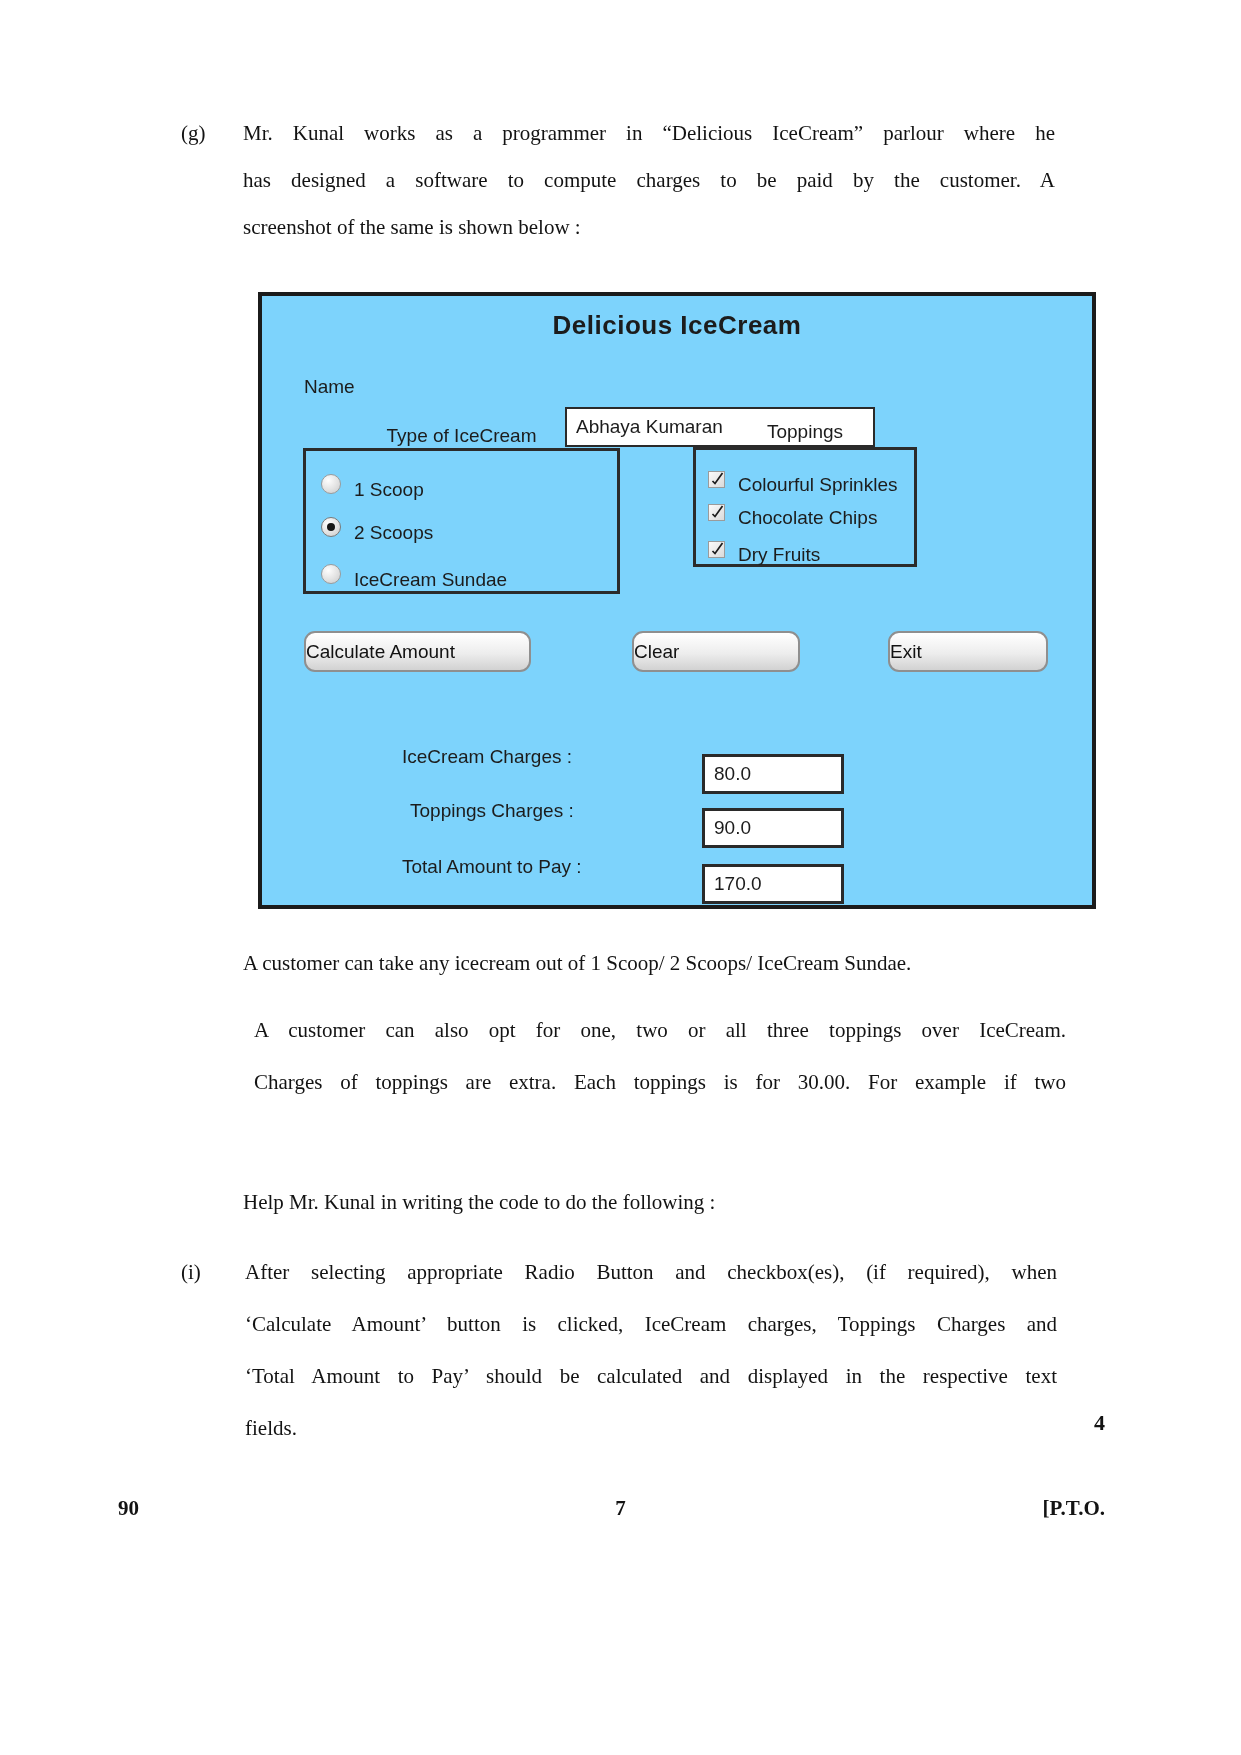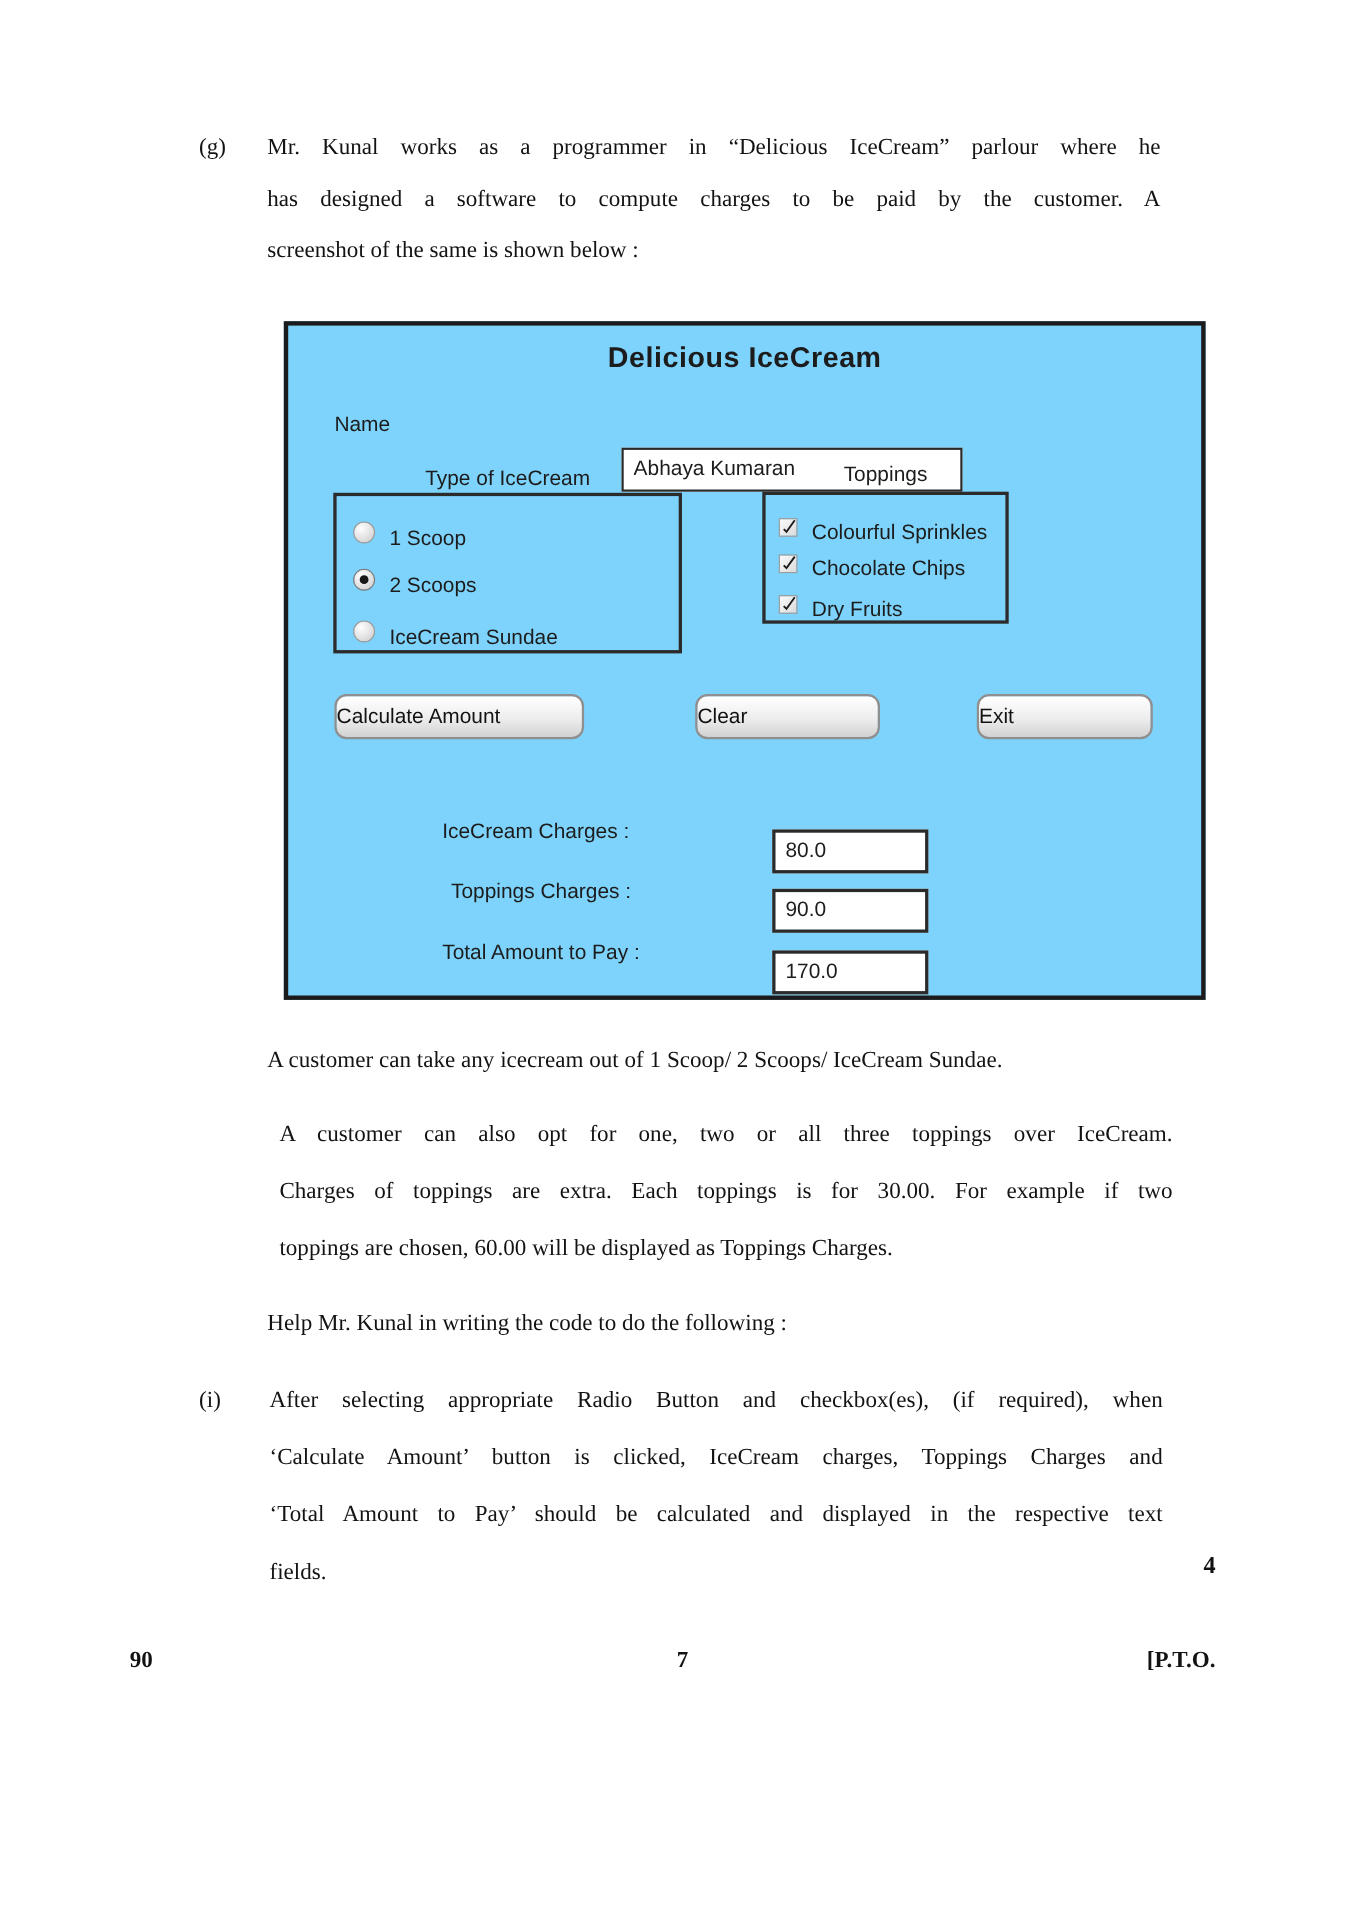--- a/index.html
+++ b/index.html
@@ -140,21 +140,20 @@
     <div class="txt-field charge-field" style="left:440px; top:550px; width:142px; height:40px;">170.0</div>
   </div>
 
   <div class="doc-par lower" style="left:243px; top:937px;">
     <div class="ln">A customer can take any icecream out of 1 Scoop/ 2 Scoops/ IceCream Sundae.</div>
   </div>
 
   <div class="doc-par lower" style="left:243px; top:1004px;margin-left:11px;">
     <div class="ln just">A customer can also opt for one, two or all three toppings over IceCream.</div>
     <div class="ln just">Charges of toppings are extra. Each toppings is for 30.00. For example if two</div>
-    <div class="ln">toppings are chosen, 60.00 will be displayed as Toppings Charges.</div>
   </div>
 
   <div class="doc-par lower" style="left:243px; top:1176px;">
     <div class="ln">Help Mr. Kunal in writing the code to do the following :</div>
   </div>
 
   <div class="marker lower-m" style="left:181px; top:1246px;">(i)</div>
   <div class="doc-par lower" style="left:245px; top:1246px;">
     <div class="ln just">After selecting appropriate Radio Button and checkbox(es), (if required), when</div>
     <div class="ln just">‘Calculate Amount’ button is clicked, IceCream charges, Toppings Charges and</div>

